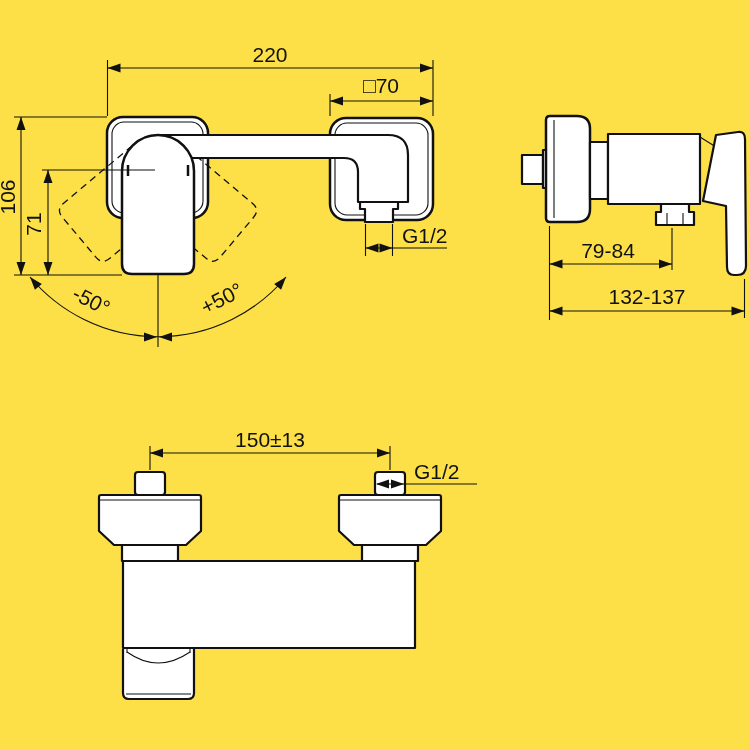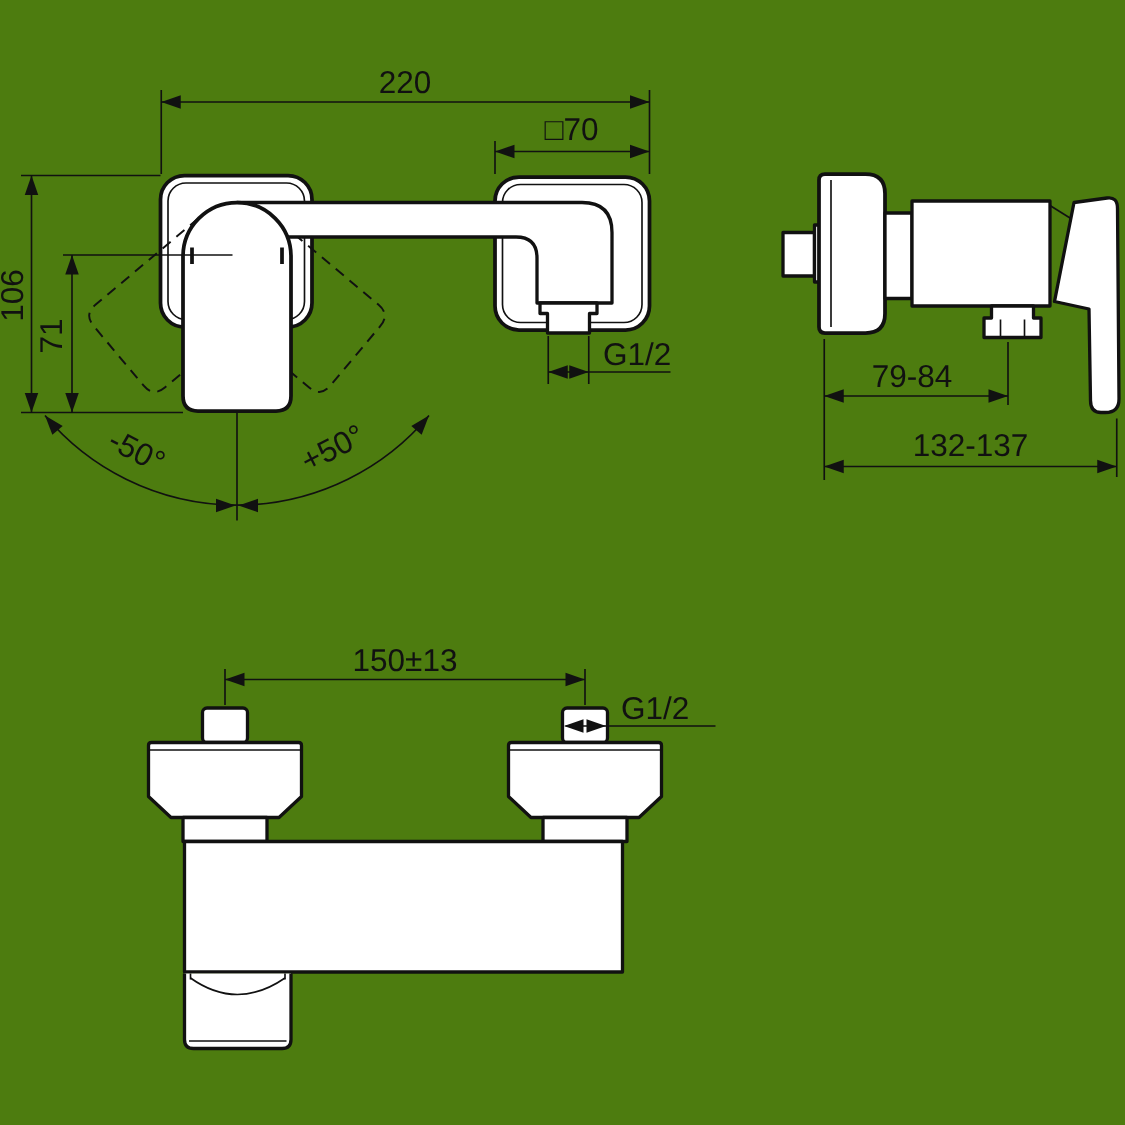--- a/index.html
+++ b/index.html
@@ -1,16 +1,16 @@
 <!DOCTYPE html>
 <html><head>
 <meta charset="utf-8">
 <style>
   html,body{margin:0;padding:0;background:#fff;}
-  .page{width:750px;height:750px;background:#4d7c0f;position:relative;overflow:hidden;}
+  .page{width:750px;height:750px;background:#fde047;position:relative;overflow:hidden;}
   svg{display:block;}
   text{font-family:"Liberation Sans","DejaVu Sans",sans-serif;font-size:21px;fill:#111;}
   .part{fill:#fff;stroke:#111;stroke-width:2.2;stroke-linejoin:round;}
   .part-bold{fill:#fff;stroke:#111;stroke-width:2.5;stroke-linejoin:round;}
   .inner{fill:none;stroke:#111;stroke-width:1.1;}
   .dashed{fill:none;stroke:#111;stroke-width:1.3;stroke-dasharray:7 5;stroke-linejoin:round;}
   .dim{fill:none;stroke:#111;stroke-width:1.1;}
   .arrow{fill:#111;stroke:none;}
   .tick{stroke:#111;stroke-width:2.5;}
 </style>

